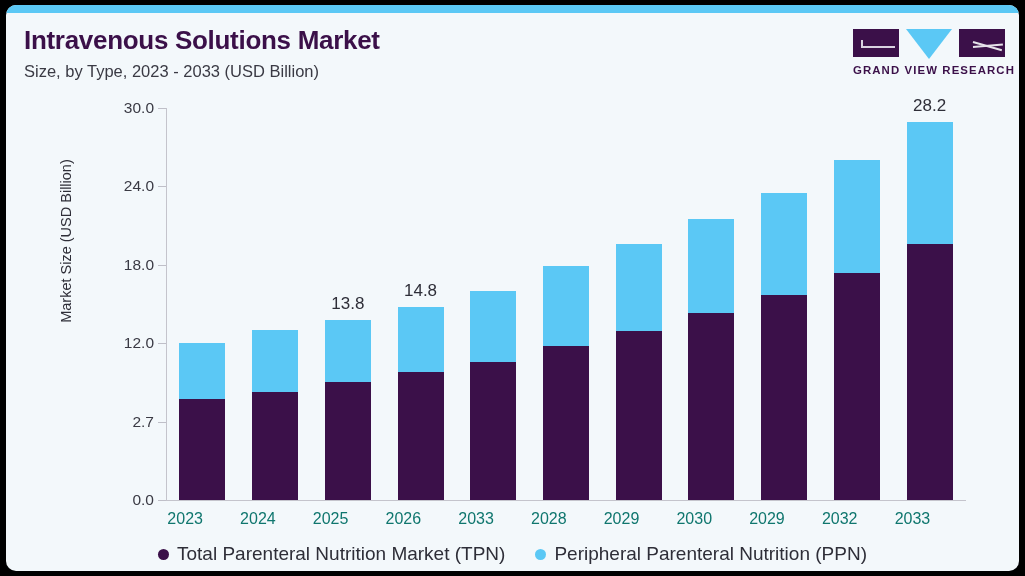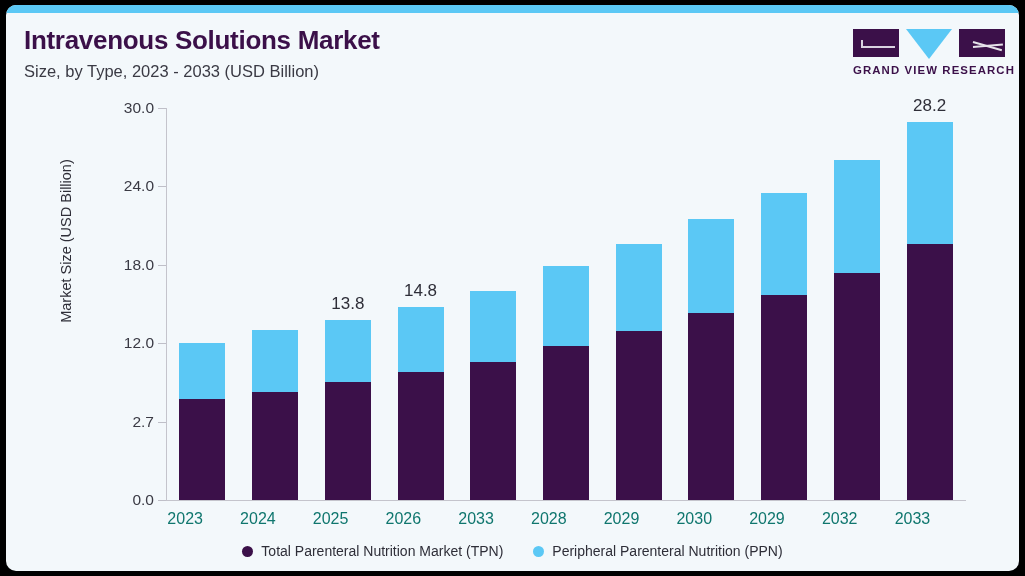--- a/index.html
+++ b/index.html
@@ -243,21 +243,21 @@
     align-items: center;
     gap: 8px;
   }
   .legend-dot {
     width: 11px;
     height: 11px;
     border-radius: 50%;
     display: inline-block;
   }
   .legend-label {
-    font-size: 14px;
+    font-size: 19px;
     color: #2E2E38;
     white-space: nowrap;
   }
 </style>
 </head>
 <body>
 
 <div class="card">
 
   <div class="top-accent"></div>

